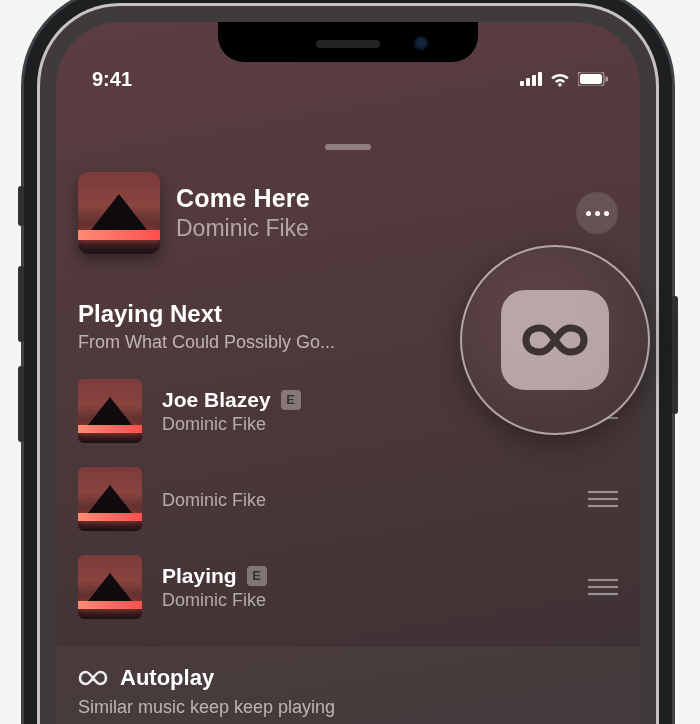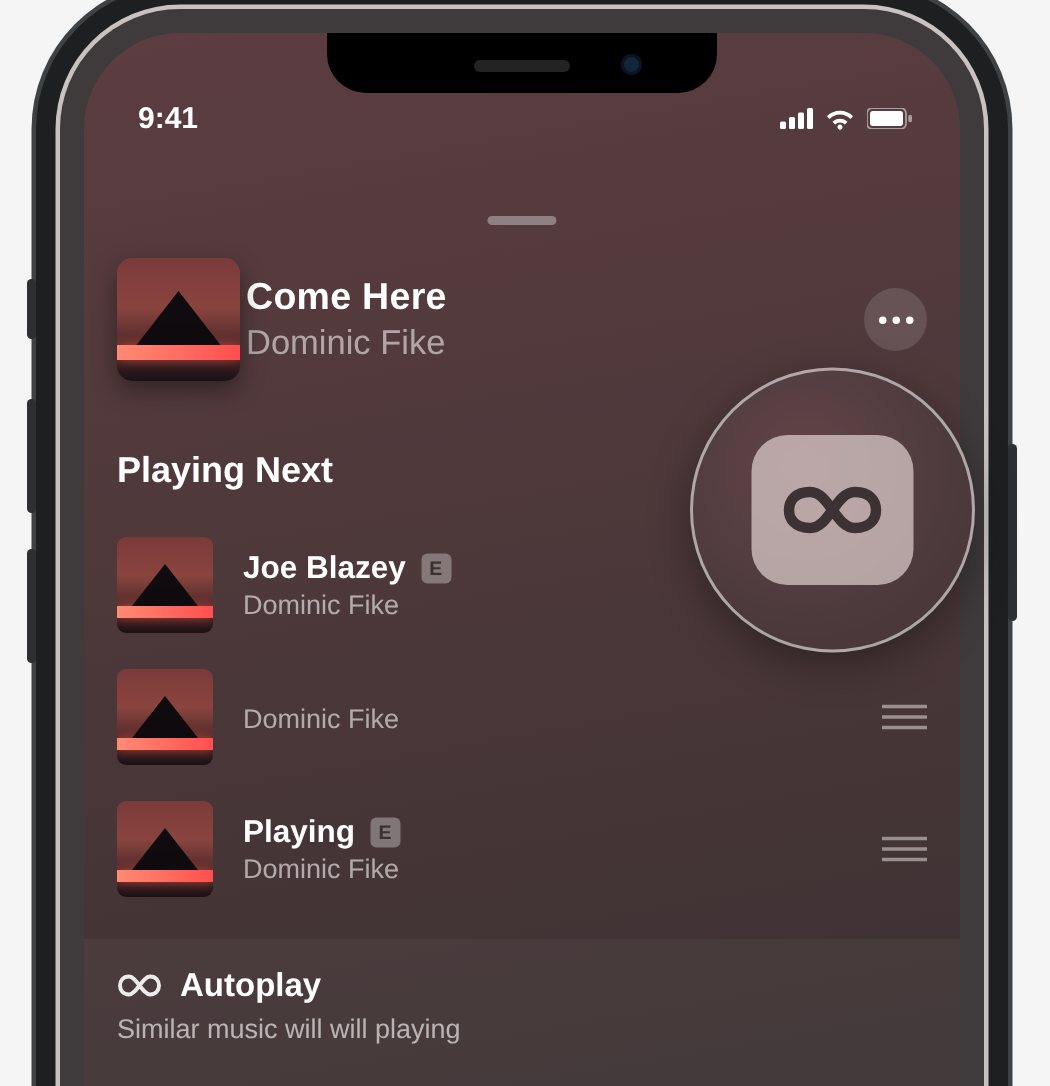--- a/index.html
+++ b/index.html
@@ -66,21 +66,21 @@
   .status-right { display:flex; align-items:center; gap:7px; }
   .status-right svg { display:block; }
 
   .grabber {
     width: 46px; height: 6px; background: rgba(255,255,255,.35);
     border-radius: 3px; margin: 46px auto 22px;
   }
 
   .content { padding: 0 22px; }
 
-  .now-playing { display:flex; align-items:center; gap:4px; }
+  .now-playing { display:flex; align-items:center; gap:16px; }
   .artwork {
     width:82px; height:82px; border-radius:10px; flex:0 0 auto;
     background: linear-gradient(180deg,#7b3b3a 0%,#8a443f 40%,#1b1116 100%);
     position:relative; overflow:hidden;
     box-shadow: 0 6px 16px rgba(0,0,0,.4);
   }
   .artwork::before{
     content:""; position:absolute; left:0; right:0; bottom:14px; height:10px;
     background:linear-gradient(90deg,#ff8b74,#ff4f4f);
     box-shadow: 0 0 8px rgba(255,90,70,.6);
@@ -199,20 +199,21 @@
         <div class="more-btn">
           <span></span>
             <span></span>
             <span></span>
         </div>
       </div>
 
       <div class="queue-header">
         <div class="qh-left">
           <div class="qh-title">Playing Next</div>
+          <div class="qh-sub">From What Could Possibly Go...</div>
         </div>
         <div class="qh-icons">
           <svg width="30" height="24" viewBox="0 0 30 24" fill="none" stroke="#e6dedc" stroke-width="2.4" stroke-linecap="round" stroke-linejoin="round">
             <path d="M2 5h5l12 14h5"></path>
               <path d="M2 19h5l4-4.7"></path>
               <path d="M17 9.7 19 5h5"></path>
             <path d="M22 2l4 3-4 3"></path>
               <path d="M22 16l4 3-4 3"></path>
           </svg>
         </div>
@@ -272,21 +273,21 @@
 
       </div>
 
       <div class="autoplay-section">
         <div class="ap-row">
           <svg width="30" height="18" viewBox="0 0 30 18" fill="none" stroke="rgba(255,255,255,.9)" stroke-width="2.6">
             <path d="M8 3C4 3 2 6 2 9s2 6 6 6c5 0 9-12 14-12 4 0 6 3 6 6s-2 6-6 6c-5 0-9-12-14-12z"></path>
           </svg>
           <div class="ap-title">Autoplay</div>
         </div>
-        <div class="ap-sub">Similar music will will playing</div>
+        <div class="ap-sub">Similar music keep keep playing</div>
       </div>
 
     </div>
   </div>
 </div>
 
 <div class="callout">
   <div class="callout-inner">
     <svg width="70" height="40" viewBox="0 0 70 40" fill="none" stroke="#3c3234" stroke-width="7" stroke-linecap="round">
       <path d="M20 8C10 8 6 14 6 20s4 12 14 12c13 0 17-24 30-24 10 0 14 6 14 12s-4 12-14 12c-13 0-17-24-30-24z"></path>

